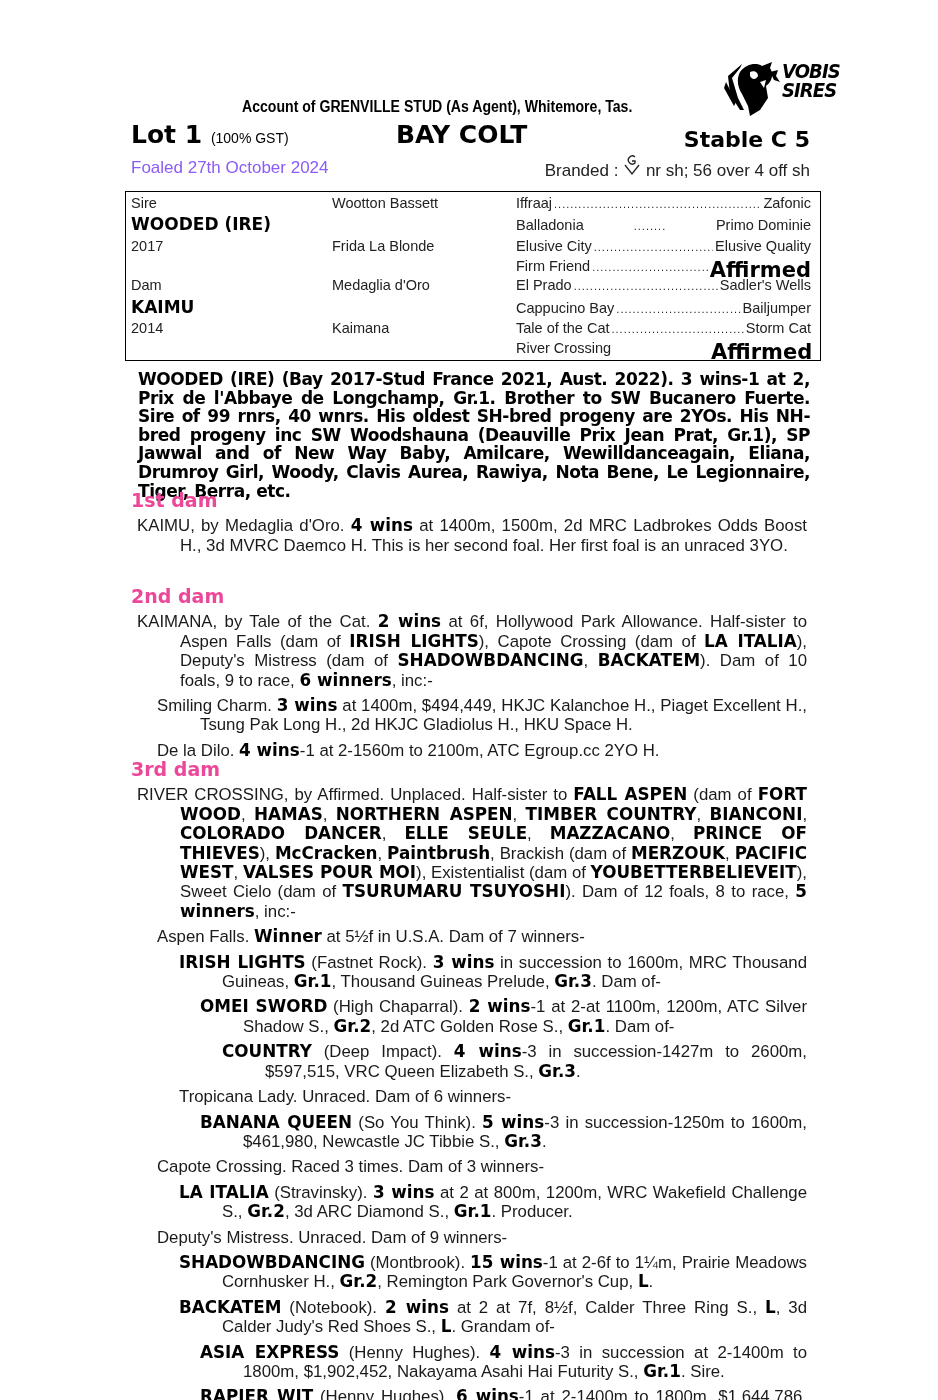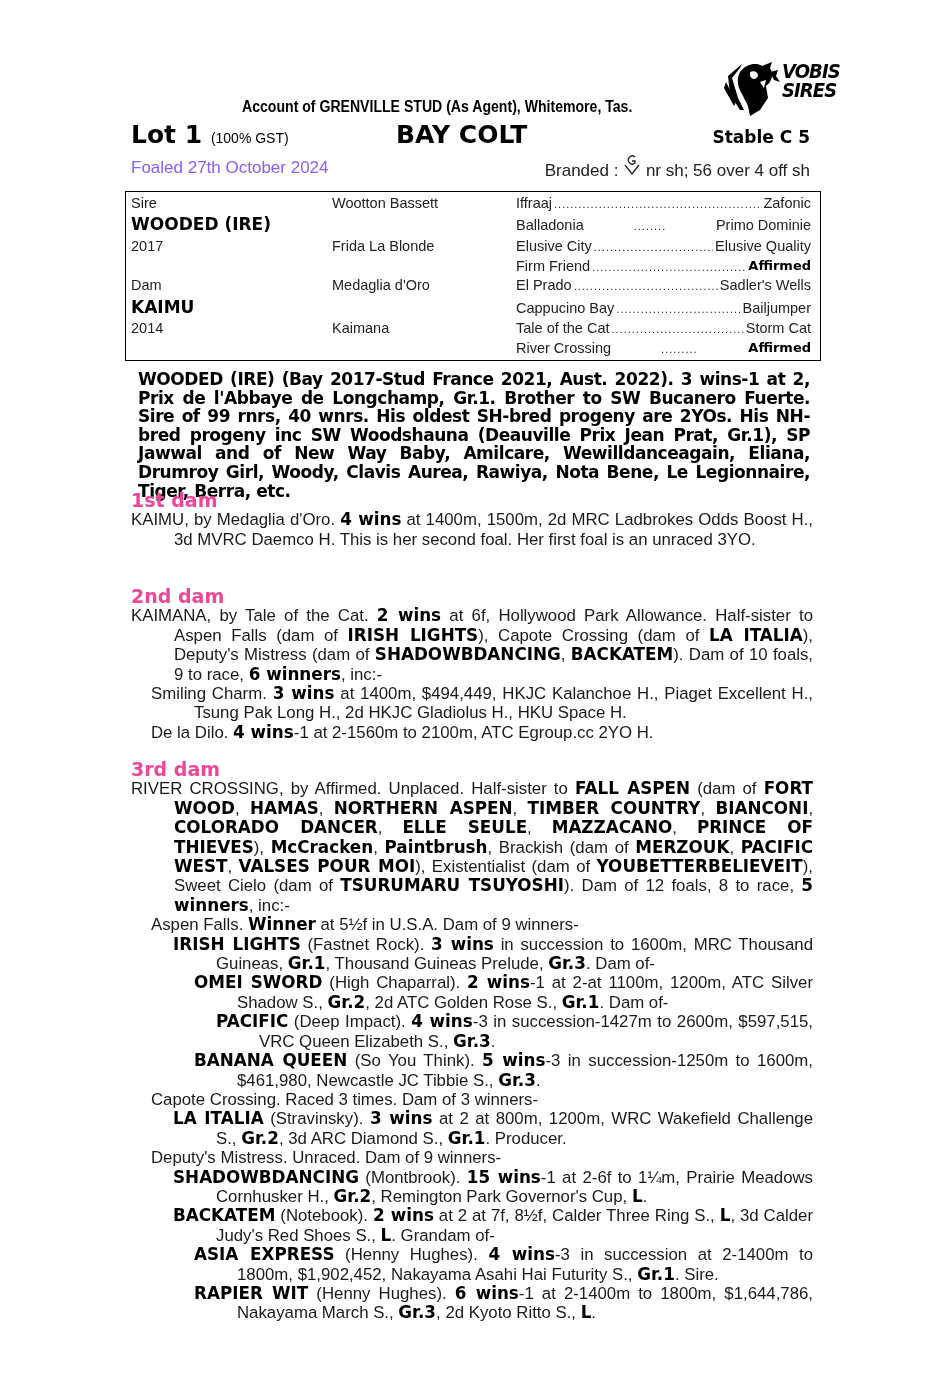--- a/index.html
+++ b/index.html
@@ -7,40 +7,40 @@
   .page { position: absolute; left: 4px; top: 0; width: 938px; height: 1000px; }
 
   .logo { position: absolute; left: 716px; top: 58px; width: 140px; height: 60px; }
   .logo-text { position: absolute; left: 62px; top: 4px; font-family: "DejaVu Sans", sans-serif; font-weight: bold; font-style: italic; font-size: 20px; line-height: 19px; letter-spacing: -1px; transform: scaleX(0.9); transform-origin: left top; }
 
   .account { position: absolute; left: 238px; top: 98px; font-size: 16px; font-weight: bold; transform: scaleX(0.88); transform-origin: left top; white-space: nowrap; }
 
   .lot { position: absolute; left: 127px; top: 120px; font-size: 25px; font-weight: bold; white-space: nowrap; font-family: "DejaVu Sans", sans-serif; }
   .lot .gst { font-size: 14px; font-weight: normal; font-family: "Liberation Sans", sans-serif; }
   .title { position: absolute; left: 392px; top: 120px; font-size: 25px; font-weight: bold; font-family: "DejaVu Sans", sans-serif; white-space: nowrap; }
-  .stable { position: absolute; right: 132px; top: 127px; font-size: 17px; font-weight: bold; font-family: "DejaVu Sans", sans-serif; white-space: nowrap; }
+  .stable { position: absolute; right: 132px; top: 127px; font-size: 22px; font-weight: bold; font-family: "DejaVu Sans", sans-serif; white-space: nowrap; }
 
   .foaled { position: absolute; left: 127px; top: 158px; font-size: 17px; white-space: nowrap; color: #8b5cf6; }
   .branded { position: absolute; right: 132px; top: 158px; font-size: 17px; white-space: nowrap; color: #222; }
   .brand-glyph { display: inline-block; position: relative; width: 18px; height: 20px; vertical-align: -2px; }
 
   .ped { position: absolute; left: 121px; top: 191px; width: 694px; height: 168px; border: 1.5px solid #000; }
   .ped .cell { position: absolute; font-size: 14.5px; white-space: nowrap; color: #222; text-align: center; }
   .ped .big { font-family: "DejaVu Sans", sans-serif; font-weight: bold; font-size: 17px; color: #000; }
   .gg { position: absolute; left: 390px; width: 295px; font-size: 14.5px; display: flex; white-space: nowrap; color: #222; }
   .gg .dots { flex: 1; overflow: hidden; margin: 0 2px; }
   .gg .dots::before { content: "..............................................................................................................."; letter-spacing: 1px; font-size: 11px; }
   .gg .sire { text-align: right; }
-  .gg .bold { font-family: "DejaVu Sans", sans-serif; font-weight: bold; color: #000; font-size: 13px; }
+  .gg .bold { font-family: "DejaVu Sans", sans-serif; font-weight: bold; color: #000; font-size: 21px; }
 
   .blurb { position: absolute; left: 134px; top: 370px; width: 672px; font-family: "DejaVu Sans", sans-serif; font-weight: bold; font-size: 17px; line-height: 18.6px; text-align: justify; letter-spacing: -0.45px; transform: scaleX(1); }
 
   .sect { position: absolute; left: 127px; width: 682px; font-size: 16.8px; line-height: 19.4px; color: #1a1a1a; text-align: justify; }
   .sect h3 { margin: 0; font-family: "DejaVu Sans", sans-serif; font-weight: bold; font-size: 19px; line-height: 19.4px; color: #ec4899; }
-  .p { margin: 0; text-align: justify; }
+  .p { margin: 6px; text-align: justify; }
   .b { font-family: "DejaVu Sans", sans-serif; font-weight: bold; color: #000; }
   .l0 { padding-left: 43px; text-indent: -43px; }
   .l1 { padding-left: 63px; text-indent: -43px; }
   .l2 { padding-left: 85px; text-indent: -43px; }
   .l3 { padding-left: 106px; text-indent: -43px; }
   .l4 { padding-left: 128px; text-indent: -43px; }
 </style>
 </head>
 <body>
 
@@ -148,24 +148,25 @@
     <h3>2nd dam</h3>
     <p class="p l0"><span>KAIMANA, by Tale of the Cat. </span><span class="b">2 wins</span><span> at 6f, Hollywood Park Allowance. Half-sister to Aspen Falls (dam of </span><span class="b">IRISH LIGHTS</span><span>), Capote Crossing (dam of </span><span class="b">LA ITALIA</span><span>), Deputy's Mistress (dam of </span><span class="b">SHADOWBDANCING</span><span>, </span><span class="b">BACKATEM</span><span>). Dam of 10 foals, 9 to race, </span><span class="b">6 winners</span><span>, inc:-</span></p>
     <p class="p l1"><span>Smiling Charm. </span><span class="b">3 wins</span><span> at 1400m, $494,449, HKJC Kalanchoe H., Piaget Excellent H., Tsung Pak Long H., 2d HKJC Gladiolus H., HKU Space H.</span></p>
     <p class="p l1"><span>De la Dilo. </span><span class="b">4 wins</span><span>-1 at 2-1560m to 2100m, ATC Egroup.cc 2YO H.</span></p>
   </div>
 
   <div class="sect" style="top:760px;">
     <h3>3rd dam</h3>
     <p class="p l0"><span>RIVER CROSSING, by Affirmed. Unplaced. Half-sister to </span><span class="b">FALL ASPEN</span><span> (dam of </span><span class="b">FORT WOOD</span><span>, </span><span class="b">HAMAS</span><span>, </span><span class="b">NORTHERN ASPEN</span><span>, </span><span class="b">TIMBER COUNTRY</span><span>, </span><span class="b">BIANCONI</span><span>, </span><span class="b">COLORADO DANCER</span><span>, </span><span class="b">ELLE SEULE</span><span>, </span><span class="b">MAZZACANO</span><span>, </span><span class="b">PRINCE OF THIEVES</span><span>), </span><span class="b">McCracken</span><span>, </span><span class="b">Paintbrush</span><span>, Brackish (dam of </span><span class="b">MERZOUK</span><span>, </span><span class="b">PACIFIC WEST</span><span>, </span><span class="b">VALSES POUR MOI</span><span>), Existentialist (dam of </span><span class="b">YOUBETTERBELIEVEIT</span><span>), Sweet Cielo (dam of </span><span class="b">TSURUMARU TSUYOSHI</span><span>). Dam of 12 foals, 8 to race, </span><span class="b">5 winners</span><span>, inc:-</span></p>
 
-    <p class="p l1"><span>Aspen Falls. </span><span class="b">Winner</span><span> at 5½f in U.S.A. Dam of 9 winners-</span></p>
+    <p class="p l1"><span>Aspen Falls. </span><span class="b">Winner</span><span> at 5½f in U.S.A. Dam of 7 winners-</span></p>
     <p class="p l2"><span class="b">IRISH LIGHTS</span><span> (Fastnet Rock). </span><span class="b">3 wins</span><span> in succession to 1600m, MRC Thousand Guineas, </span><span class="b">Gr.1</span><span>, Thousand Guineas Prelude, </span><span class="b">Gr.3</span><span>. Dam of-</span></p>
     <p class="p l3"><span class="b">OMEI SWORD</span><span> (High Chaparral). </span><span class="b">2 wins</span><span>-1 at 2-at 1100m, 1200m, ATC Silver Shadow S., </span><span class="b">Gr.2</span><span>, 2d ATC Golden Rose S., </span><span class="b">Gr.1</span><span>. Dam of-</span></p>
-    <p class="p l4"><span class="b">PACIFIC</span><span> (Deep Impact). </span><span class="b">4 wins</span><span>-3 in succession-1427m to 2600m, $597,515, VRC Queen Elizabeth S., </span><span class="b">Gr.3</span><span>.</span></p>
+    <p class="p l4"><span class="b">COUNTRY</span><span> (Deep Impact). </span><span class="b">4 wins</span><span>-3 in succession-1427m to 2600m, $597,515, VRC Queen Elizabeth S., </span><span class="b">Gr.3</span><span>.</span></p>
+    <p class="p l2"><span>Tropicana Lady. Unraced. Dam of 6 winners-</span></p>
     <p class="p l3"><span class="b">BANANA QUEEN</span><span> (So You Think). </span><span class="b">5 wins</span><span>-3 in succession-1250m to 1600m, $461,980, Newcastle JC Tibbie S., </span><span class="b">Gr.3</span><span>.</span></p>
     <p class="p l1"><span>Capote Crossing. Raced 3 times. Dam of 3 winners-</span></p>
     <p class="p l2"><span class="b">LA ITALIA</span><span> (Stravinsky). </span><span class="b">3 wins</span><span> at 2 at 800m, 1200m, WRC Wakefield Challenge S., </span><span class="b">Gr.2</span><span>, 3d ARC Diamond S., </span><span class="b">Gr.1</span><span>. Producer.</span></p>
     <p class="p l1"><span>Deputy's Mistress. Unraced. Dam of 9 winners-</span></p>
     <p class="p l2"><span class="b">SHADOWBDANCING</span><span> (Montbrook). </span><span class="b">15 wins</span><span>-1 at 2-6f to 1¼m, Prairie Meadows Cornhusker H., </span><span class="b">Gr.2</span><span>, Remington Park Governor's Cup, </span><span class="b">L</span><span>.</span></p>
     <p class="p l2"><span class="b">BACKATEM</span><span> (Notebook). </span><span class="b">2 wins</span><span> at 2 at 7f, 8½f, Calder Three Ring S., </span><span class="b">L</span><span>, 3d Calder Judy's Red Shoes S., </span><span class="b">L</span><span>. Grandam of-</span></p>
     <p class="p l3"><span class="b">ASIA EXPRESS</span><span> (Henny Hughes). </span><span class="b">4 wins</span><span>-3 in succession at 2-1400m to 1800m, $1,902,452, Nakayama Asahi Hai Futurity S., </span><span class="b">Gr.1</span><span>. Sire.</span></p>
     <p class="p l3"><span class="b">RAPIER WIT</span><span> (Henny Hughes). </span><span class="b">6 wins</span><span>-1 at 2-1400m to 1800m, $1,644,786, Nakayama March S., </span><span class="b">Gr.3</span><span>, 2d Kyoto Ritto S., </span><span class="b">L</span><span>.</span></p>
   </div>
 

